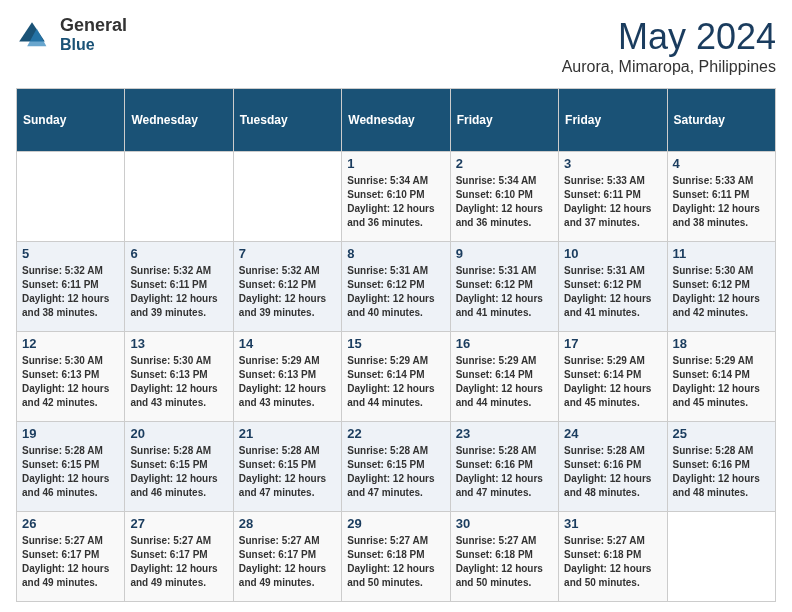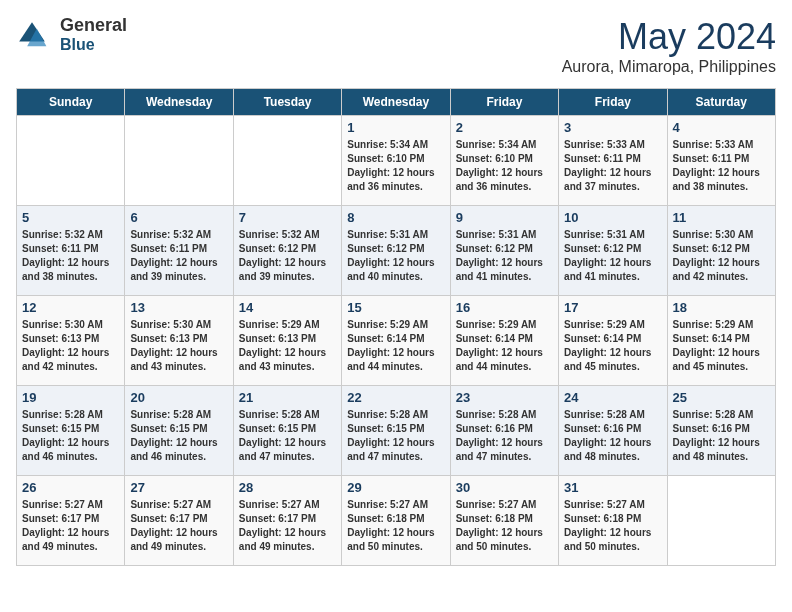--- a/index.html
+++ b/index.html
@@ -53,22 +53,22 @@
       color: #333;
     }
     .calendar {
       width: 100%;
       border-collapse: collapse;
       font-size: 11px;
     }
     .calendar thead th {
       background: #1a5276;
       color: #fff;
-      text-align: center;
-      padding: 6px 6px;
+      text-align: left;
+      padding: 24px 6px;
       font-size: 12px;
       border: 1px solid #ccc;
     }
     .calendar tbody td {
       border: 1px solid #ccc;
       vertical-align: top;
       padding: 4px 5px;
       width: 108px;
       height: 90px;
       background: #fff;

